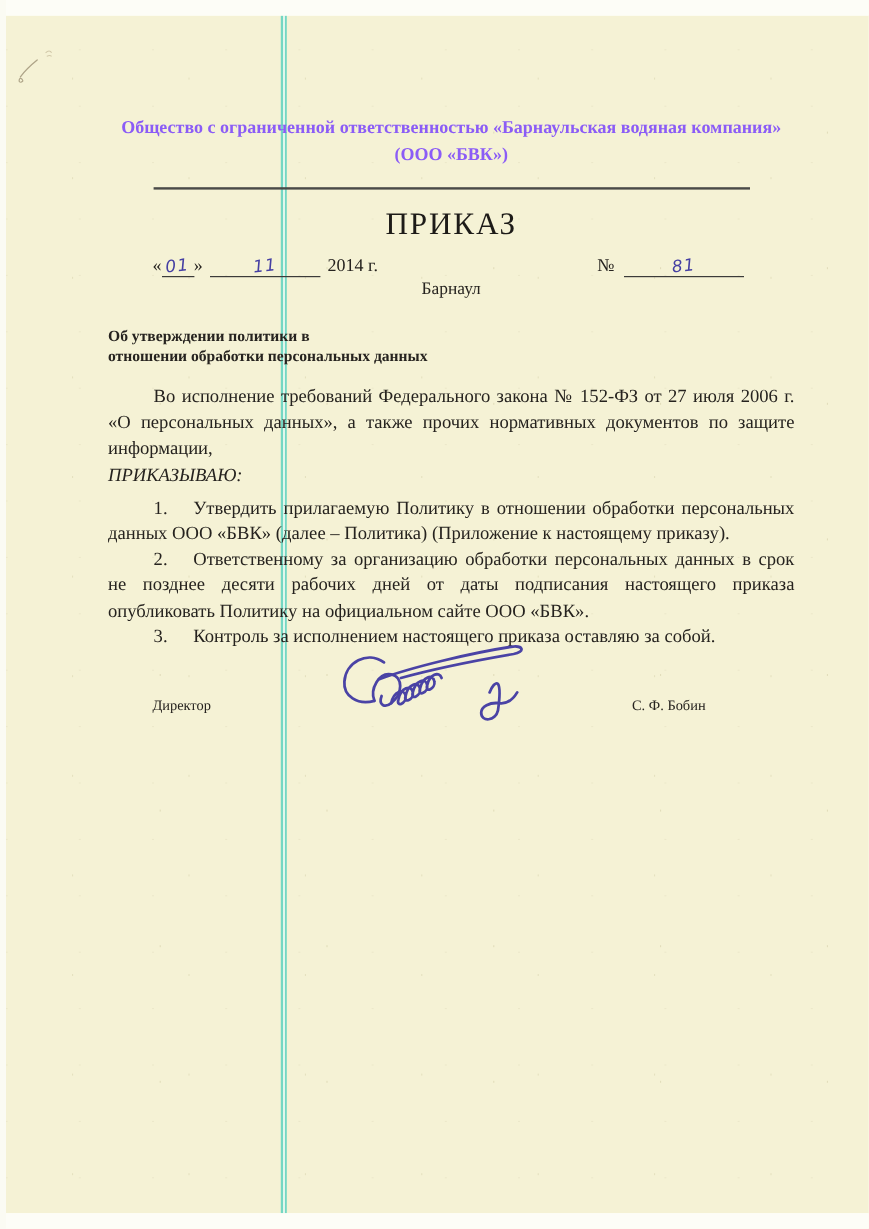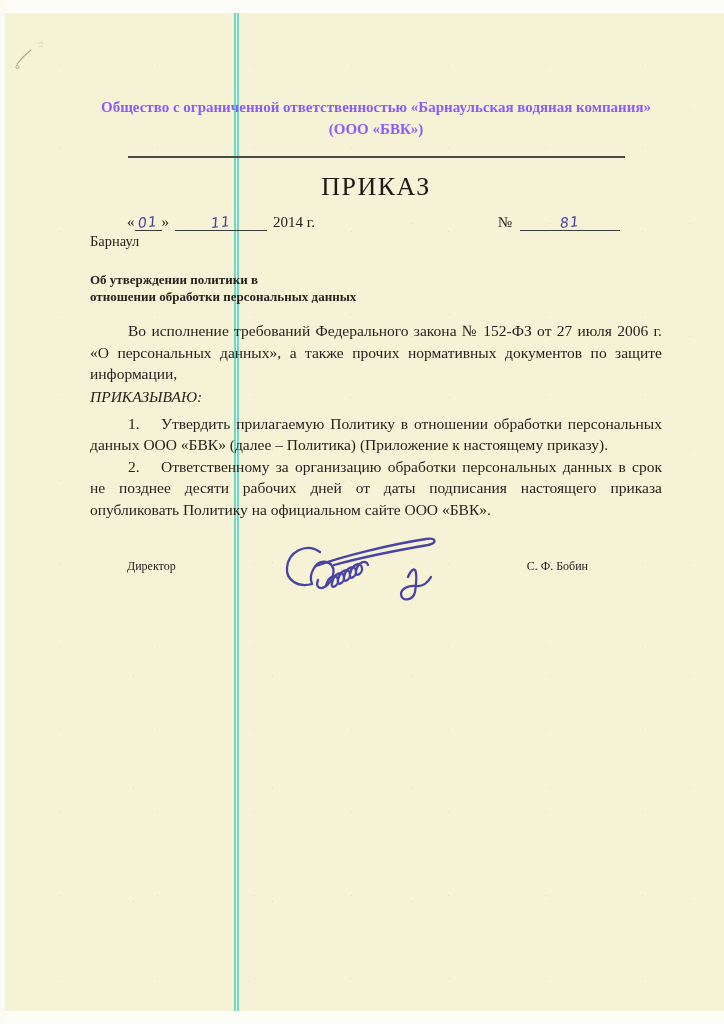--- a/index.html
+++ b/index.html
@@ -49,21 +49,21 @@
     color:#453fa3;font-size:14px;display:inline-block;
     transform:rotate(-6deg);letter-spacing:1px;
   }
   .u-slot{
     display:inline-block;border-bottom:1.4px solid #3b3b39;
     text-align:center;vertical-align:baseline;line-height:15px;
   }
   .day-slot{width:27px;}
   .month-slot{width:92px;margin:0 6px;}
   .num-slot{width:100px;margin-left:8px;}
-  .city{margin-top:2px;font-size:14.5px;}
+  .city{margin-top:2px;text-align:center;font-size:14.5px;}
   .subject{margin-top:22px;font-size:13px;line-height:16.5px;font-weight:bold;}
   .para{
     margin:0;text-align:justify;line-height:21.5px;
     text-indent:38px;
   }
   .intro{margin-top:15px;}
   .order-word{margin-top:3px;font-size:15.5px;font-style:italic;}
   .items{margin-top:7px;}
   .item-num{display:inline-block;min-width:16px;margin-right:17px;text-indent:0;}
   .sig-row{
@@ -115,20 +115,21 @@
     <div>отношении обработки персональных данных</div>
   </div>
 
   <p class="para intro">Во исполнение требований Федерального закона № 152-ФЗ от 27 июля 2006 г. «О персональных данных», а также прочих нормативных документов по защите информации,</p>
 
   <div class="order-word">ПРИКАЗЫВАЮ:</div>
 
   <div class="items">
     <p class="para"><span class="item-num">1.</span><span>Утвердить прилагаемую Политику в отношении обработки персональных данных ООО «БВК» (далее – Политика) (Приложение к настоящему приказу).</span></p>
     <p class="para"><span class="item-num">2.</span><span>Ответственному за организацию обработки персональных данных в срок не позднее десяти рабочих дней от даты подписания настоящего приказа опубликовать Политику на официальном сайте ООО «БВК».</span></p>
+    <p class="para"><span class="item-num">3.</span><span>Контроль за исполнением настоящего приказа оставляю за собой.</span></p>
   </div>
 
   <div class="sig-row">
     <span>Директор</span>
     <span>С. Ф. Бобин</span>
   </div>
 
 </div>
 
 <svg class="signature-svg" width="185" height="78" viewBox="0 0 185 78">

